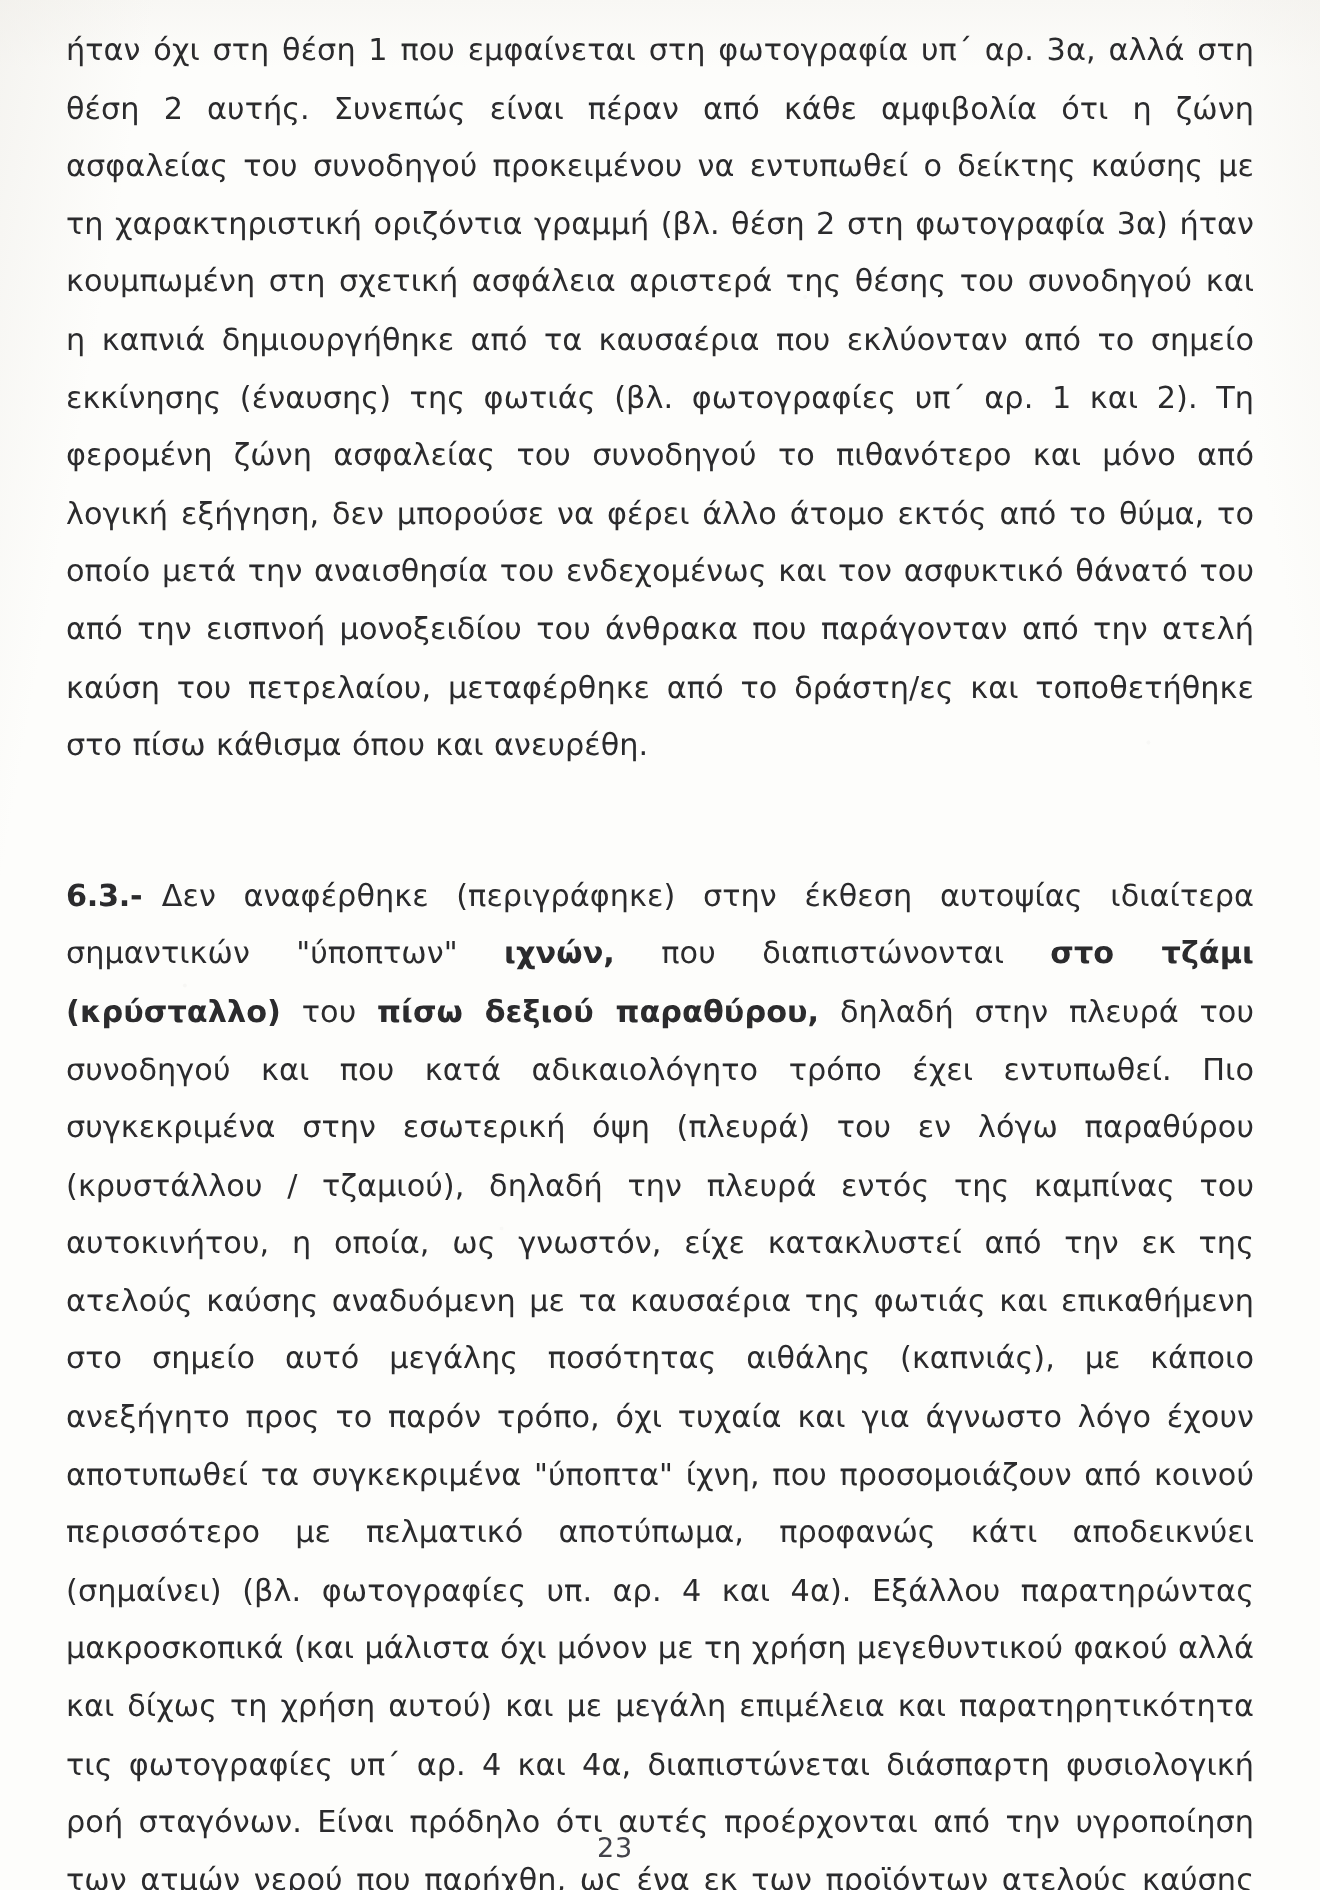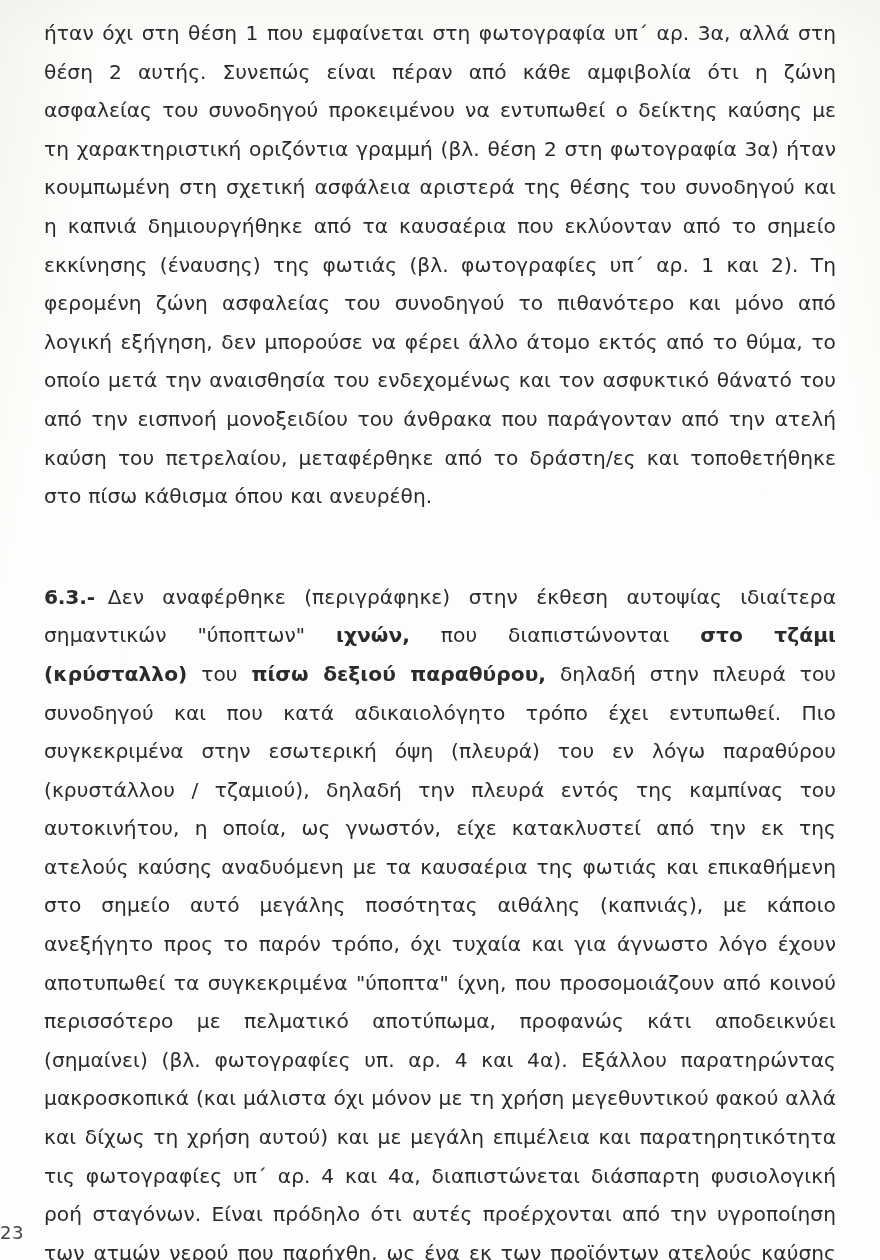--- a/index.html
+++ b/index.html
@@ -68,21 +68,21 @@
   .label-gap {
     display: inline-block;
     width: 13px;
   }
 
   .page-number {
     position: absolute;
     left: 0;
     top: 1222px;
     width: 820px;
-    text-align: left;
+    text-align: center;
     font-size: 18px;
     color: #43434a;
     letter-spacing: 0.5px;
   }
 
   
   .speckle {
     position: absolute;
     inset: 0;
     pointer-events: none;

